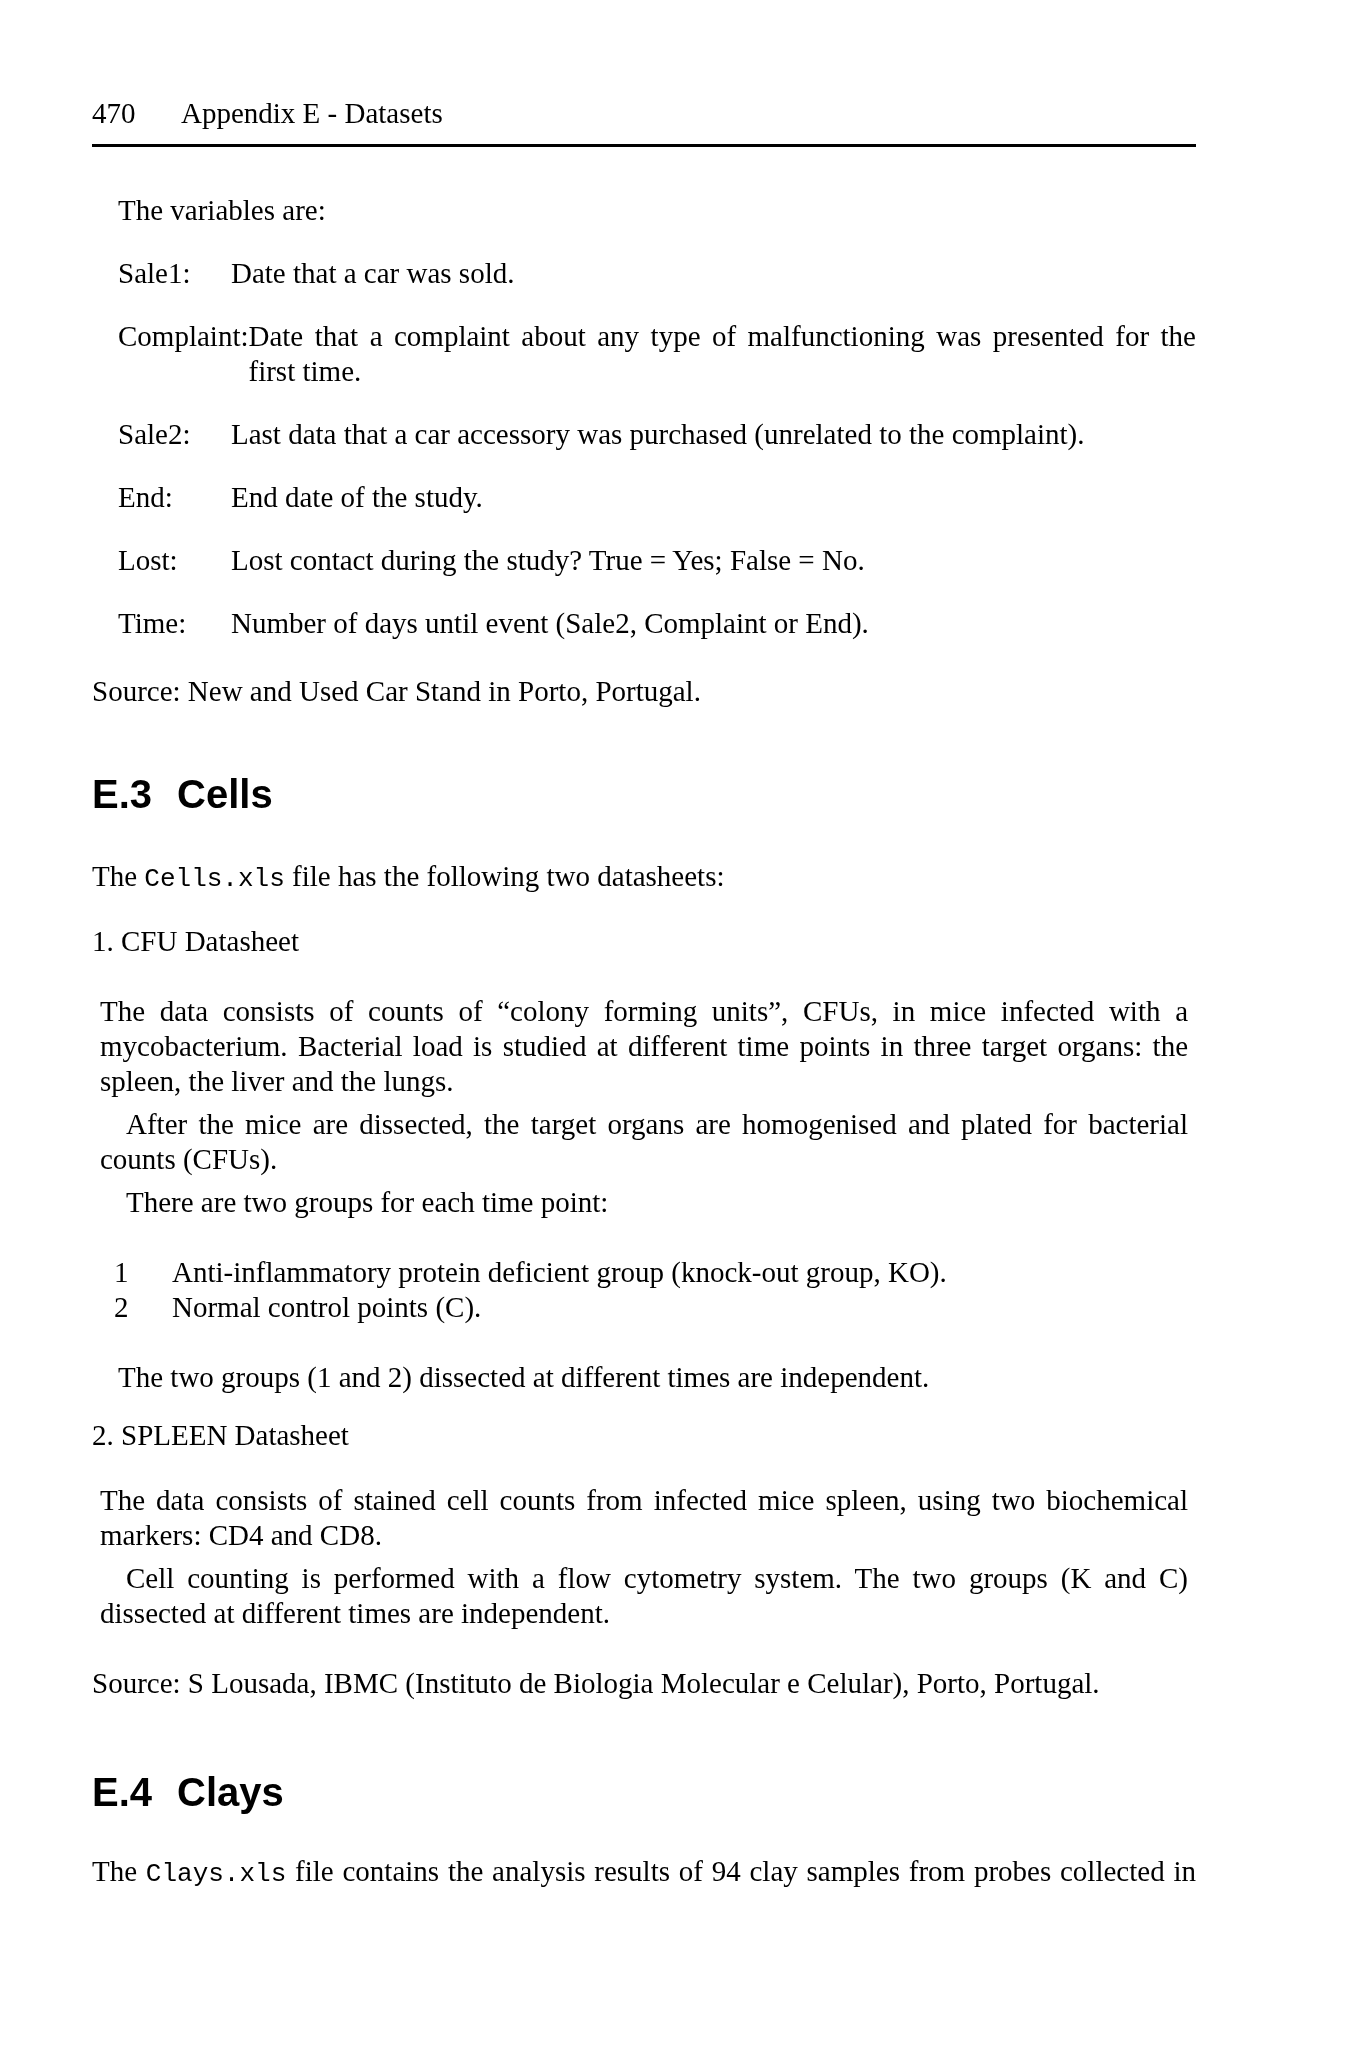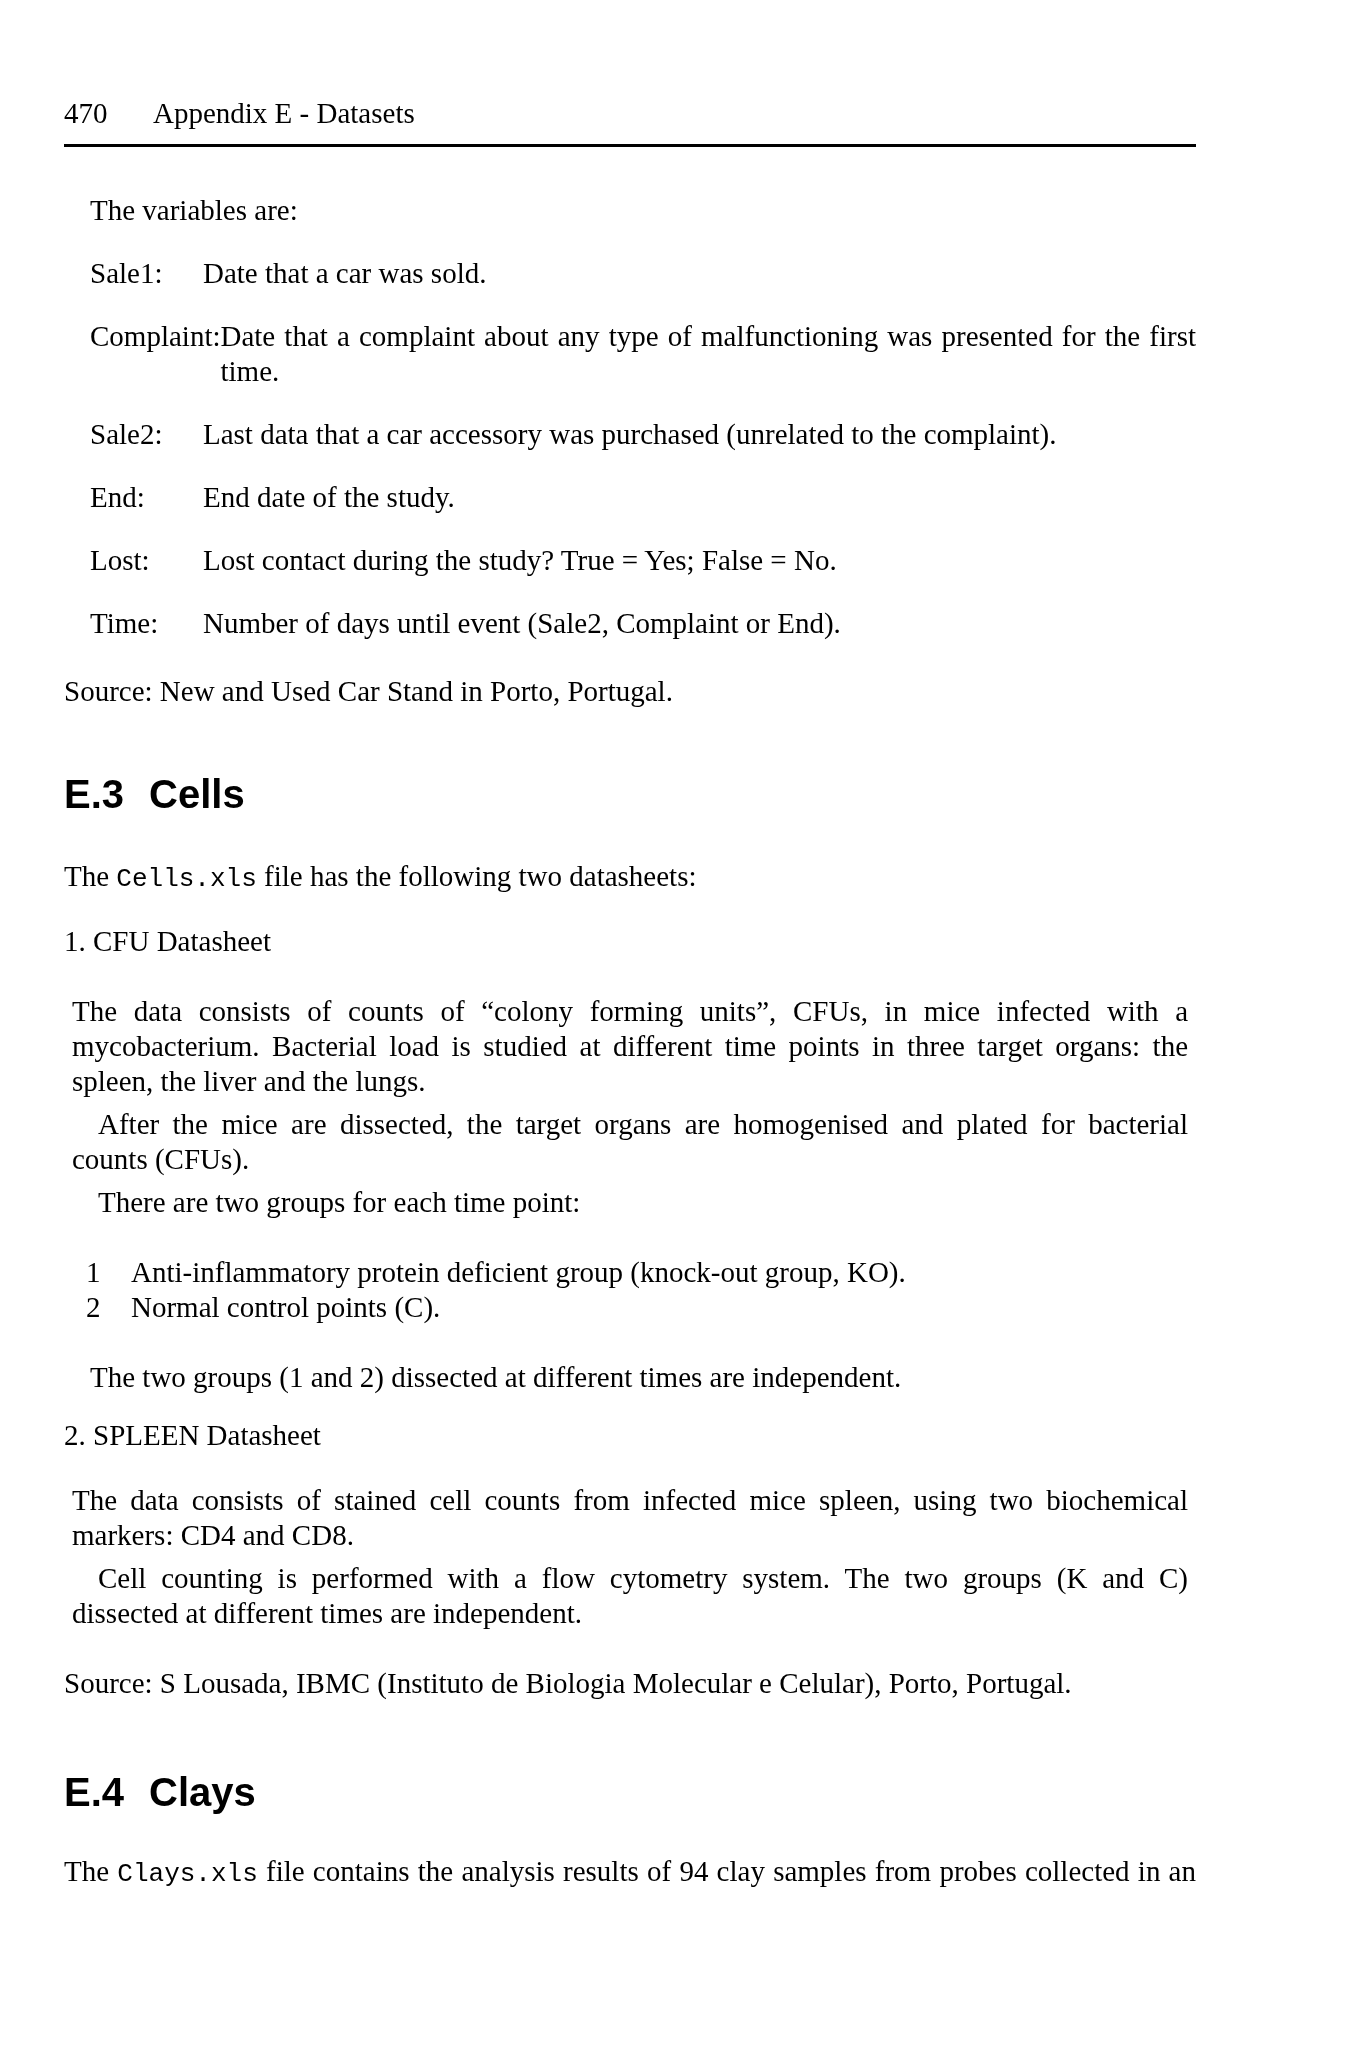--- a/index.html
+++ b/index.html
@@ -2,21 +2,21 @@
 <html><head>
 <meta charset="utf-8">
 <style>
   html, body { margin: 0; padding: 0; background: #ffffff; }
   .page {
     box-sizing: border-box;
     width: 1350px;
     height: 1892px;
     background: #ffffff;
     color: #000000;
-    padding: 96px 154px 0 64px;
+    padding: 96px 154px 0 92px;
     font-family: "Liberation Serif", serif;
     font-size: 29px;
     line-height: 35px;
     overflow: hidden;
   }
   .runhead { display: flex; }
   .runhead .pgnum { flex: 0 0 89px; }
   .rule { border: none; border-top: 3px solid #000; margin: 13px 0 0 0; }
 
   .var-intro { margin: 46px 0 0 0; text-indent: 26px; }
@@ -44,21 +44,21 @@
   .ds-label-spleen { margin-top: 23px; }
 
   .para { margin: 8px; text-align: justify; }
   .para-first { margin-top: 35px; }
   .para-first-sm { margin-top: 30px; }
   .indent { text-indent: 26px; }
 
   .group-list { margin: 35px 0 0 0; padding-left: 22px; }
   .group-row { display: flex; }
   .group-num { flex: 0 0 45px; }
-  .group-text { flex: 1; }
+  .group-text { flex: 1; margin-left: 13px; }
 
   .standalone { margin: 35px 0 0 0; text-indent: 26px; }
 
   .clays-intro { margin: 41px 0 0 0; text-align: justify; }
 </style>
 </head>
 <body>
 
 <div class="page">
 

